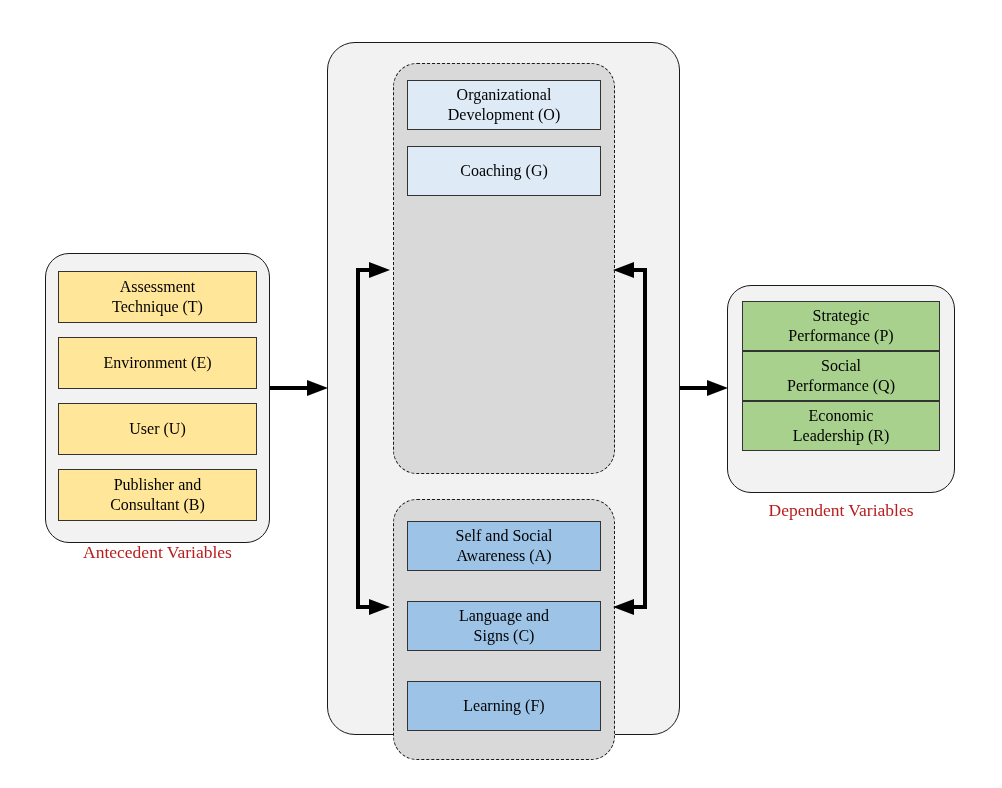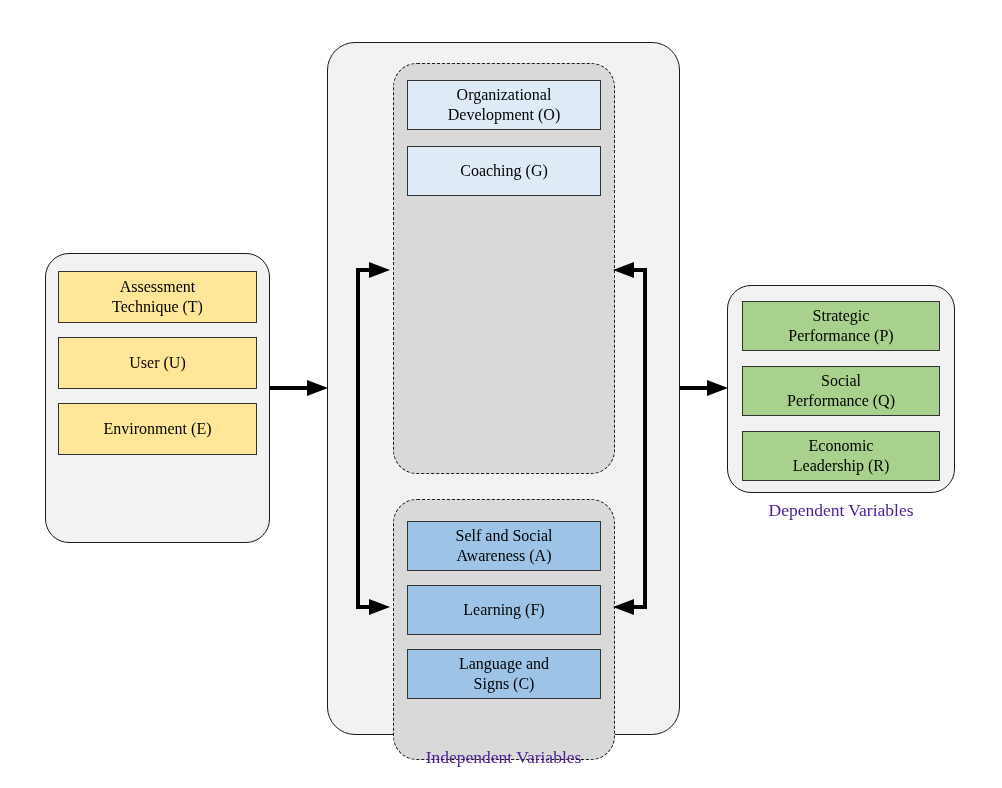--- a/index.html
+++ b/index.html
@@ -26,57 +26,57 @@
     border-radius: 24px;
     padding-top: 17px; gap: 14px; margin-top: 8px;
   }
   .group.independent {
     left: 327px; top: 42px; width: 353px; height: 693px;
     border-radius: 28px;
   }
   .group.dependent {
     left: 727px; top: 285px; width: 228px; height: 208px;
     border-radius: 24px;
-    padding-top: 15px; gap: 15px;
+    padding-top: 15px; gap: 0;
   }
   .dashed-cluster {
     position: absolute;
     left: 65px;
     width: 222px;
     background: #D9D9D9;
     border: 1.6px dashed #1a1a1a;
     border-radius: 24px;
     box-sizing: border-box;
     display: flex;
     flex-direction: column;
     align-items: center;
   }
   .dashed-cluster.upper { top: 20px; height: 411px; padding-top: 16px; gap: 16px; }
-  .dashed-cluster.lower { top: 456px; height: 261px; padding-top: 21px; gap: 14px; }
+  .dashed-cluster.lower { top: 456px; height: 261px; padding-top: 21px; gap: 30px; }
   .node {
     box-sizing: border-box;
     border: 1.5px solid #333333;
     display: flex;
     align-items: center;
     justify-content: center;
     text-align: center;
     font-size: 16px;
     line-height: 1.27;
     flex: none;
   }
   .node span { white-space: pre-line; }
   .antecedent .node { width: 199px; height: 52px; background: #FFE699; }
   .upper .node      { width: 194px; height: 50px; background: #DEEBF7; }
   .lower .node      { width: 194px; height: 50px; background: #9DC3E6; }
   .dependent .node  { width: 198px; height: 50px; background: #A9D18E; }
   .group-label {
     position: absolute;
     text-align: center;
     font-size: 17.5px;
-    color: #4c1d95;
+    color: #b91c1c;
   }
   .label-antecedent  { left: 45px;  top: 542px; width: 225px; }
   .label-independent { left: 327px; top: 747px; width: 353px; }
   .label-dependent   { left: 727px; top: 500px; width: 228px; }
   svg.arrows {
     position: absolute;
     left: 0; top: 0;
     pointer-events: none;
   }
 </style>
@@ -84,52 +84,56 @@
 <body>
 
 <div class="canvas">
 
   <div class="group antecedent">
     <div class="node">
       <span>Assessment
 Technique (T)</span>
     </div>
     <div class="node">
+      <span>Environment (E)</span>
+    </div>
+    <div class="node">
       <span>User (U)</span>
     </div>
     <div class="node">
-      <span>Environment (E)</span>
+      <span>Publisher and
+Consultant (B)</span>
     </div>
   </div>
+  <div class="group-label label-antecedent">Antecedent Variables</div>
 
   <div class="group independent">
     <div class="dashed-cluster upper">
       <div class="node">
         <span>Organizational
 Development (O)</span>
       </div>
       <div class="node">
         <span>Coaching (G)</span>
       </div>
     </div>
     <div class="dashed-cluster lower">
       <div class="node">
         <span>Self and Social
 Awareness (A)</span>
       </div>
       <div class="node">
-        <span>Learning (F)</span>
-      </div>
-      <div class="node">
         <span>Language and
 Signs (C)</span>
       </div>
+      <div class="node">
+        <span>Learning (F)</span>
+      </div>
     </div>
   </div>
-  <div class="group-label label-independent">Independent Variables</div>
 
   <div class="group dependent">
     <div class="node">
       <span>Strategic
 Performance (P)</span>
     </div>
     <div class="node">
       <span>Social
 Performance (Q)</span>
     </div>

